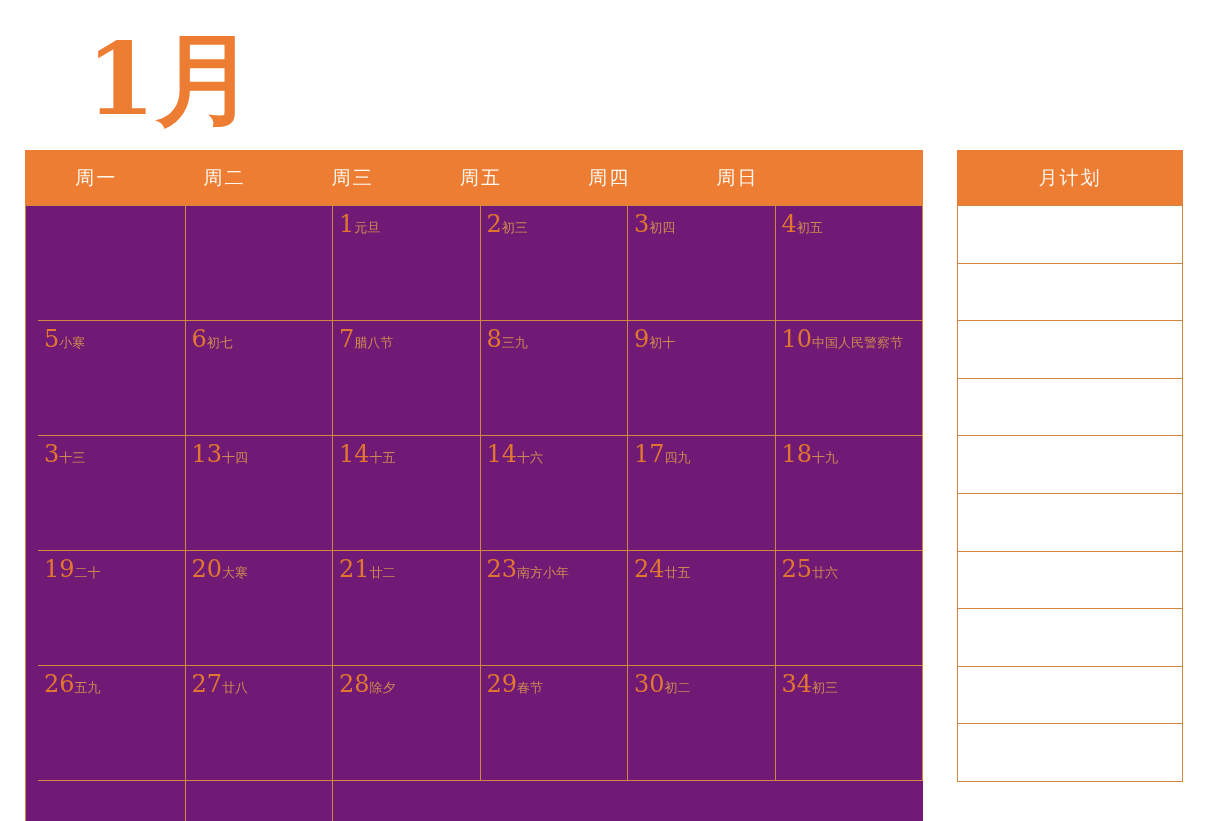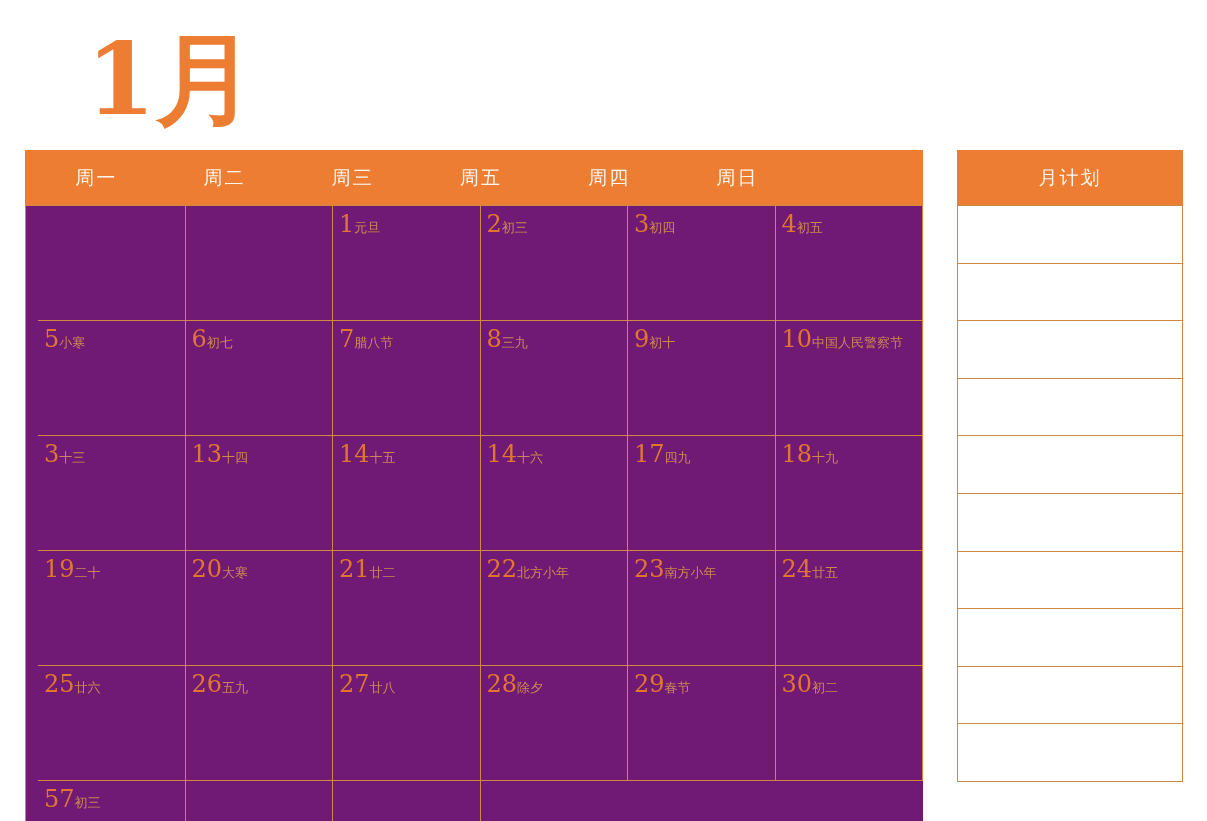--- a/index.html
+++ b/index.html
@@ -115,30 +115,29 @@
       <div class="cell"><span class="day-num">10</span><span class="lunar">中国人民警察节</span></div>
       <div class="cell"><span class="day-num">3</span><span class="lunar">十三</span></div>
       <div class="cell"><span class="day-num">13</span><span class="lunar">十四</span></div>
       <div class="cell"><span class="day-num">14</span><span class="lunar">十五</span></div>
       <div class="cell"><span class="day-num">14</span><span class="lunar">十六</span></div>
       <div class="cell"><span class="day-num">17</span><span class="lunar">四九</span></div>
       <div class="cell"><span class="day-num">18</span><span class="lunar">十九</span></div>
       <div class="cell"><span class="day-num">19</span><span class="lunar">二十</span></div>
       <div class="cell"><span class="day-num">20</span><span class="lunar">大寒</span></div>
       <div class="cell"><span class="day-num">21</span><span class="lunar">廿二</span></div>
-      <div class="cell"><span class="day-num">22</span><span class="lunar">北方小年</span></div>
       <div class="cell"><span class="day-num">23</span><span class="lunar">南方小年</span></div>
       <div class="cell"><span class="day-num">24</span><span class="lunar">廿五</span></div>
       <div class="cell"><span class="day-num">25</span><span class="lunar">廿六</span></div>
       <div class="cell"><span class="day-num">26</span><span class="lunar">五九</span></div>
       <div class="cell"><span class="day-num">27</span><span class="lunar">廿八</span></div>
       <div class="cell"><span class="day-num">28</span><span class="lunar">除夕</span></div>
       <div class="cell"><span class="day-num">29</span><span class="lunar">春节</span></div>
       <div class="cell"><span class="day-num">30</span><span class="lunar">初二</span></div>
-      <div class="cell"><span class="day-num">57</span><span class="lunar">初三</span></div>
+      <div class="cell"><span class="day-num">34</span><span class="lunar">初三</span></div>
       <div class="cell"><span class="day-num"></span><span class="lunar"></span></div>
       <div class="cell"><span class="day-num"></span><span class="lunar"></span></div>
     </div>
 </div>
 
 <div class="plan-panel">
   <div class="plan-header">月计划</div>
   <div class="plan-rows">
       <div class="plan-row"></div>
       <div class="plan-row"></div>

